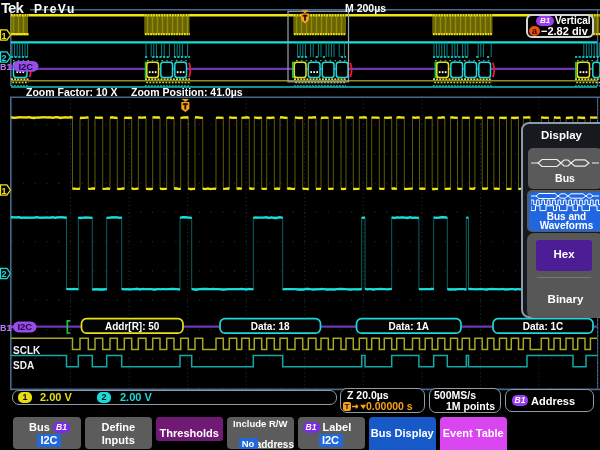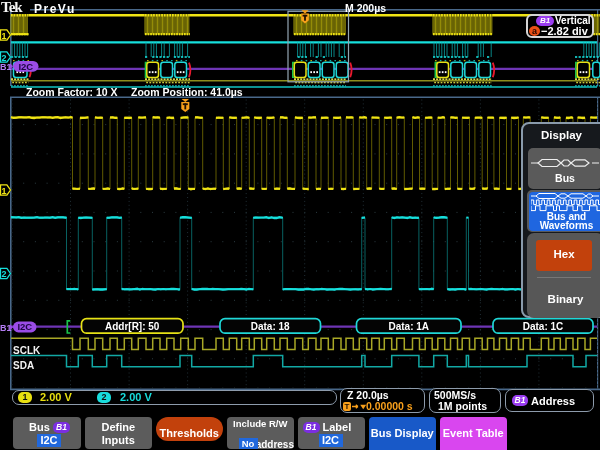--- a/index.html
+++ b/index.html
@@ -955,21 +955,21 @@
     <text x="3.9" y="193.6" fill="#f0e414" font-size="9" text-anchor="middle" font-weight="bold" font-family="&quot;Liberation Sans&quot;, sans-serif">1</text>
     <path d="M 0.5 268.3 L 6.9 268.3 L 10.5 273.5 L 6.9 278.7 L 0.5 278.7 Z" fill="none" stroke="#000" stroke-width="1.3"></path>
     <path d="M 0.5 268.3 L 6.9 268.3 L 10.5 273.5 L 6.9 278.7 L 0.5 278.7 Z" fill="#000" stroke="#16dfdc" stroke-width="1.3"></path>
     <text x="3.9" y="277.1" fill="#16dfdc" font-size="9" text-anchor="middle" font-weight="bold" font-family="&quot;Liberation Sans&quot;, sans-serif">2</text>
     <path d="M 181.7 98.9 L 188.9 98.9 L 185.3 102.1 Z" fill="#f9a01b" stroke="#f9a01b" stroke-width="0.1"></path>
     <path d="M 181.3 102.1 L 189.3 102.1 L 189.3 108.9 L 185.3 112.1 L 181.3 108.9 Z" fill="#f9a01b" stroke="#f9a01b" stroke-width="0.1"></path>
     <rect x="182.8" y="103.3" width="5" height="1.8" fill="#221100"></rect>
     <rect x="184.4" y="103.3" width="1.8" height="6.1" fill="#221100"></rect>
   </svg>
 
-<div class="a" style="left:1px;top:-1px;color:#f4f4f4;font-size:15px;font-family:Liberation Serif, serif;letter-spacing:-1px">Tek</div>
+<div class="a" style="left:1px;top:-1px;color:#f4f4f4;font-size:15px;font-family:Liberation Sans, sans-serif;letter-spacing:-1px">Tek</div>
 <div class="a w" style="left:34px;top:1.5px;font-size:12px;letter-spacing:1.5px">PreVu</div>
 <div class="a w" style="left:345px;top:2px;font-size:10.5px">M 200µs</div>
 
 <div class="a w" style="left:26px;top:86px;font-size:10.5px">Zoom Factor: 10 X</div>
 <div class="a w" style="left:131px;top:86px;font-size:10.5px">Zoom Position: 41.0µs</div>
 
 <div class="a" style="left:526px;top:14px;width:68px;height:24px;background:#000;border:2px solid #d4d4d4;border-radius:6px;">
  <div class="a" style="left:8px;top:0px;width:18px;height:10px;background:#9a3cf0;border-radius:5px;color:#fff;font-size:8px;text-align:center;line-height:10px;font-style:italic">B1</div>
  <div class="a w" style="left:27px;top:-1px;font-size:10px">Vertical</div>
  <div class="a" style="left:1px;top:10px;width:11px;height:10px;background:#ea4f15;border-radius:50%;color:#2a0a00;font-size:9px;text-align:center;line-height:10px">a</div>
@@ -986,37 +986,37 @@
  <div class="a w" style="left:6px;top:0px;font-size:10.5px">Z 20.0µs</div>
  <div class="a" style="left:2px;top:12.5px;width:8px;height:9px;background:#f9a01b;border-radius:2px;color:#221100;font-size:8px;text-align:center;line-height:9px">T</div>
  <svg class="a" style="left:11px;top:12.5px" width="15" height="9" viewBox="0 0 15 9">
       <path d="M0 4.5 h6 M6 4.5 l-2.2 -1.8 M6 4.5 l-2.2 1.8" stroke="#f9a01b" stroke-width="1.3" fill="none"></path>
       <path d="M8.2 2.8 h6 l-3 4.4 z" fill="#f9a01b"></path>
     </svg>
  <div class="a" style="left:25px;top:11px;color:#f9a01b;font-size:10.5px">0.00000 s</div>
 </div>
 <div class="a" style="left:429px;top:388px;width:71.5px;height:25px;border:1.3px solid #8d9bab;border-radius:7px;background:#000">
  <div class="a w" style="left:4px;top:0px;font-size:10.5px">500MS/s</div>
- <div class="a w" style="left:8px;top:11px;font-size:10.5px">1M points</div>
+ <div class="a w" style="left:16px;top:11px;font-size:10.5px">1M points</div>
 </div>
 <div class="a" style="left:505px;top:389px;width:88.5px;height:23px;border:1.3px solid #8d9bab;border-radius:7px;background:#000">
  <div class="a" style="left:6px;top:5px;width:16px;height:11px;background:#9a3cf0;border-radius:5px;color:#fff;font-size:8.5px;text-align:center;line-height:11px;font-style:italic">B1</div>
  <div class="a w" style="left:25px;top:4.5px;font-size:11px">Address</div>
 </div>
 
 <div class="a" style="left:13px;top:417px;width:68px;height:32px;background:#5c5c5c;border-radius:4px">
     <div class="a w" style="left:16px;top:4px;font-size:11px">Bus</div>
     <div class="a" style="left:40px;top:4.5px;width:17px;height:11px;background:#7b2ee0;border-radius:5px;color:#fff;font-size:8.5px;text-align:center;line-height:11px;font-style:italic">B1</div>
     <div class="a" style="left:24px;top:17px;width:24px;height:13px;background:#2168dc;color:#fff;font-size:11px;text-align:center">I2C</div>
   </div>
 <div class="a" style="left:84.5px;top:417px;width:67.5px;height:32px;background:#5c5c5c;border-radius:4px">
     <div class="a w" style="left:0;top:4px;width:100%;text-align:center;font-size:11px">Define</div>
     <div class="a w" style="left:0;top:17px;width:100%;text-align:center;font-size:11px">Inputs</div>
   </div>
-<div class="a" style="left:155.5px;top:417px;width:67.5px;height:24px;background:#c2410c;border-radius:12px">
+<div class="a" style="left:155.5px;top:417px;width:67.5px;height:24px;background:#701a75;border-radius:3px">
     <div class="a w" style="left:0;top:10px;width:100%;text-align:center;font-size:11px">Thresholds</div>
   </div>
 <div class="a" style="left:226.5px;top:417px;width:67.5px;height:32px;background:#5c5c5c;border-radius:4px">
     <div class="a w" style="left:0;top:1px;width:100%;text-align:center;font-size:9.5px">Include R/W</div>
     <div class="a w" style="left:0;top:22px;width:100%;text-align:right;font-size:10px">in address</div>
     <div class="a" style="left:12px;top:21px;width:19px;height:11px;background:#2168dc;color:#fff;font-size:9.5px;text-align:center">No</div>
   </div>
 <div class="a" style="left:297.5px;top:417px;width:67.5px;height:32px;background:#5c5c5c;border-radius:4px">
     <div class="a" style="left:5px;top:4.5px;width:17px;height:11px;background:#7b2ee0;border-radius:5px;color:#fff;font-size:8.5px;text-align:center;line-height:11px;font-style:italic">B1</div>
     <div class="a w" style="left:25px;top:4px;font-size:11px">Label</div>
@@ -1045,18 +1045,18 @@
    <svg class="a" style="left:2px;top:0px" width="71" height="21" viewBox="0 0 71 21">
      <path d="M0 4 H5 M62 4 H68" stroke="#fff" stroke-width="1" fill="none"></path>
      <path d="M5 4 L8 1.5 H24 L27 4 L24 6.5 H8 Z M27 4 L30 1.8 H34 L37 4 L34 6.2 H30 Z M37 4 L40 1.8 H52 L55 4 L52 6.2 H40 Z M55 4 L57.5 2 H59.5 L62 4 L59.5 6 H57.5 Z" stroke="#fff" stroke-width="1" fill="none"></path>
      <path d="M0 12.6 v-4.6 h2.7 v4.6 h2.7 v-4.6 h2.7 v4.6 h2.7 v-4.6 h2.7 v4.6 h2.7 v-4.6 h2.7 v4.6 h2.7 v-4.6 h2.7 v4.6 h2.7 v-4.6 h2.7 v4.6 h2.7 v-4.6 h2.7 v4.6 h2.7 v-4.6 h2.7 v4.6 h2.7 v-4.6 h2.7 v4.6 h2.7 v-4.6 h2.7 v4.6 h2.7 v-4.6 h2.7 v4.6 h2.7 v-4.6 h2.7 v4.6 h2.7 v-4.6 h2.7 v4.6 h2.7" stroke="#fff" stroke-width="1" fill="none"></path>
      <path d="M0 13.8 v4.8 h4.5 v-4.8 h4.5 v4.8 h6 v-4.8 h7.5 v4.8 h3 v-4.8 h3 v4.8 h7.5 v-4.8 h6 v4.8 h4.5 v-4.8 h4.5 v4.8 h7.5 v-4.8 h7.5 v4.8 h7.5" stroke="#fff" stroke-width="1" fill="none"></path>
    </svg>
    <div class="a w" style="left:0;top:19.5px;width:100%;text-align:center;font-size:10px">Bus and</div>
    <div class="a w" style="left:0;top:28.5px;width:100%;text-align:center;font-size:10px">Waveforms</div>
  </div>
  <div class="a" style="left:4px;top:109px;width:77px;height:85px;background:#575757;border-radius:7px">
-   <div class="a" style="left:9px;top:7px;width:56px;height:31px;background:#c2410c;border-radius:3px">
+   <div class="a" style="left:9px;top:7px;width:56px;height:31px;background:#4c1d95;border-radius:3px">
      <div class="a w" style="left:0;top:8px;width:100%;text-align:center;font-size:11.5px">Hex</div>
    </div>
    <div class="a" style="left:10px;top:44px;width:54px;height:1px;background:#777"></div>
    <div class="a w" style="left:0;top:60px;width:77px;text-align:center;font-size:11.5px">Binary</div>
  </div>
 </div>
 </body></html>

